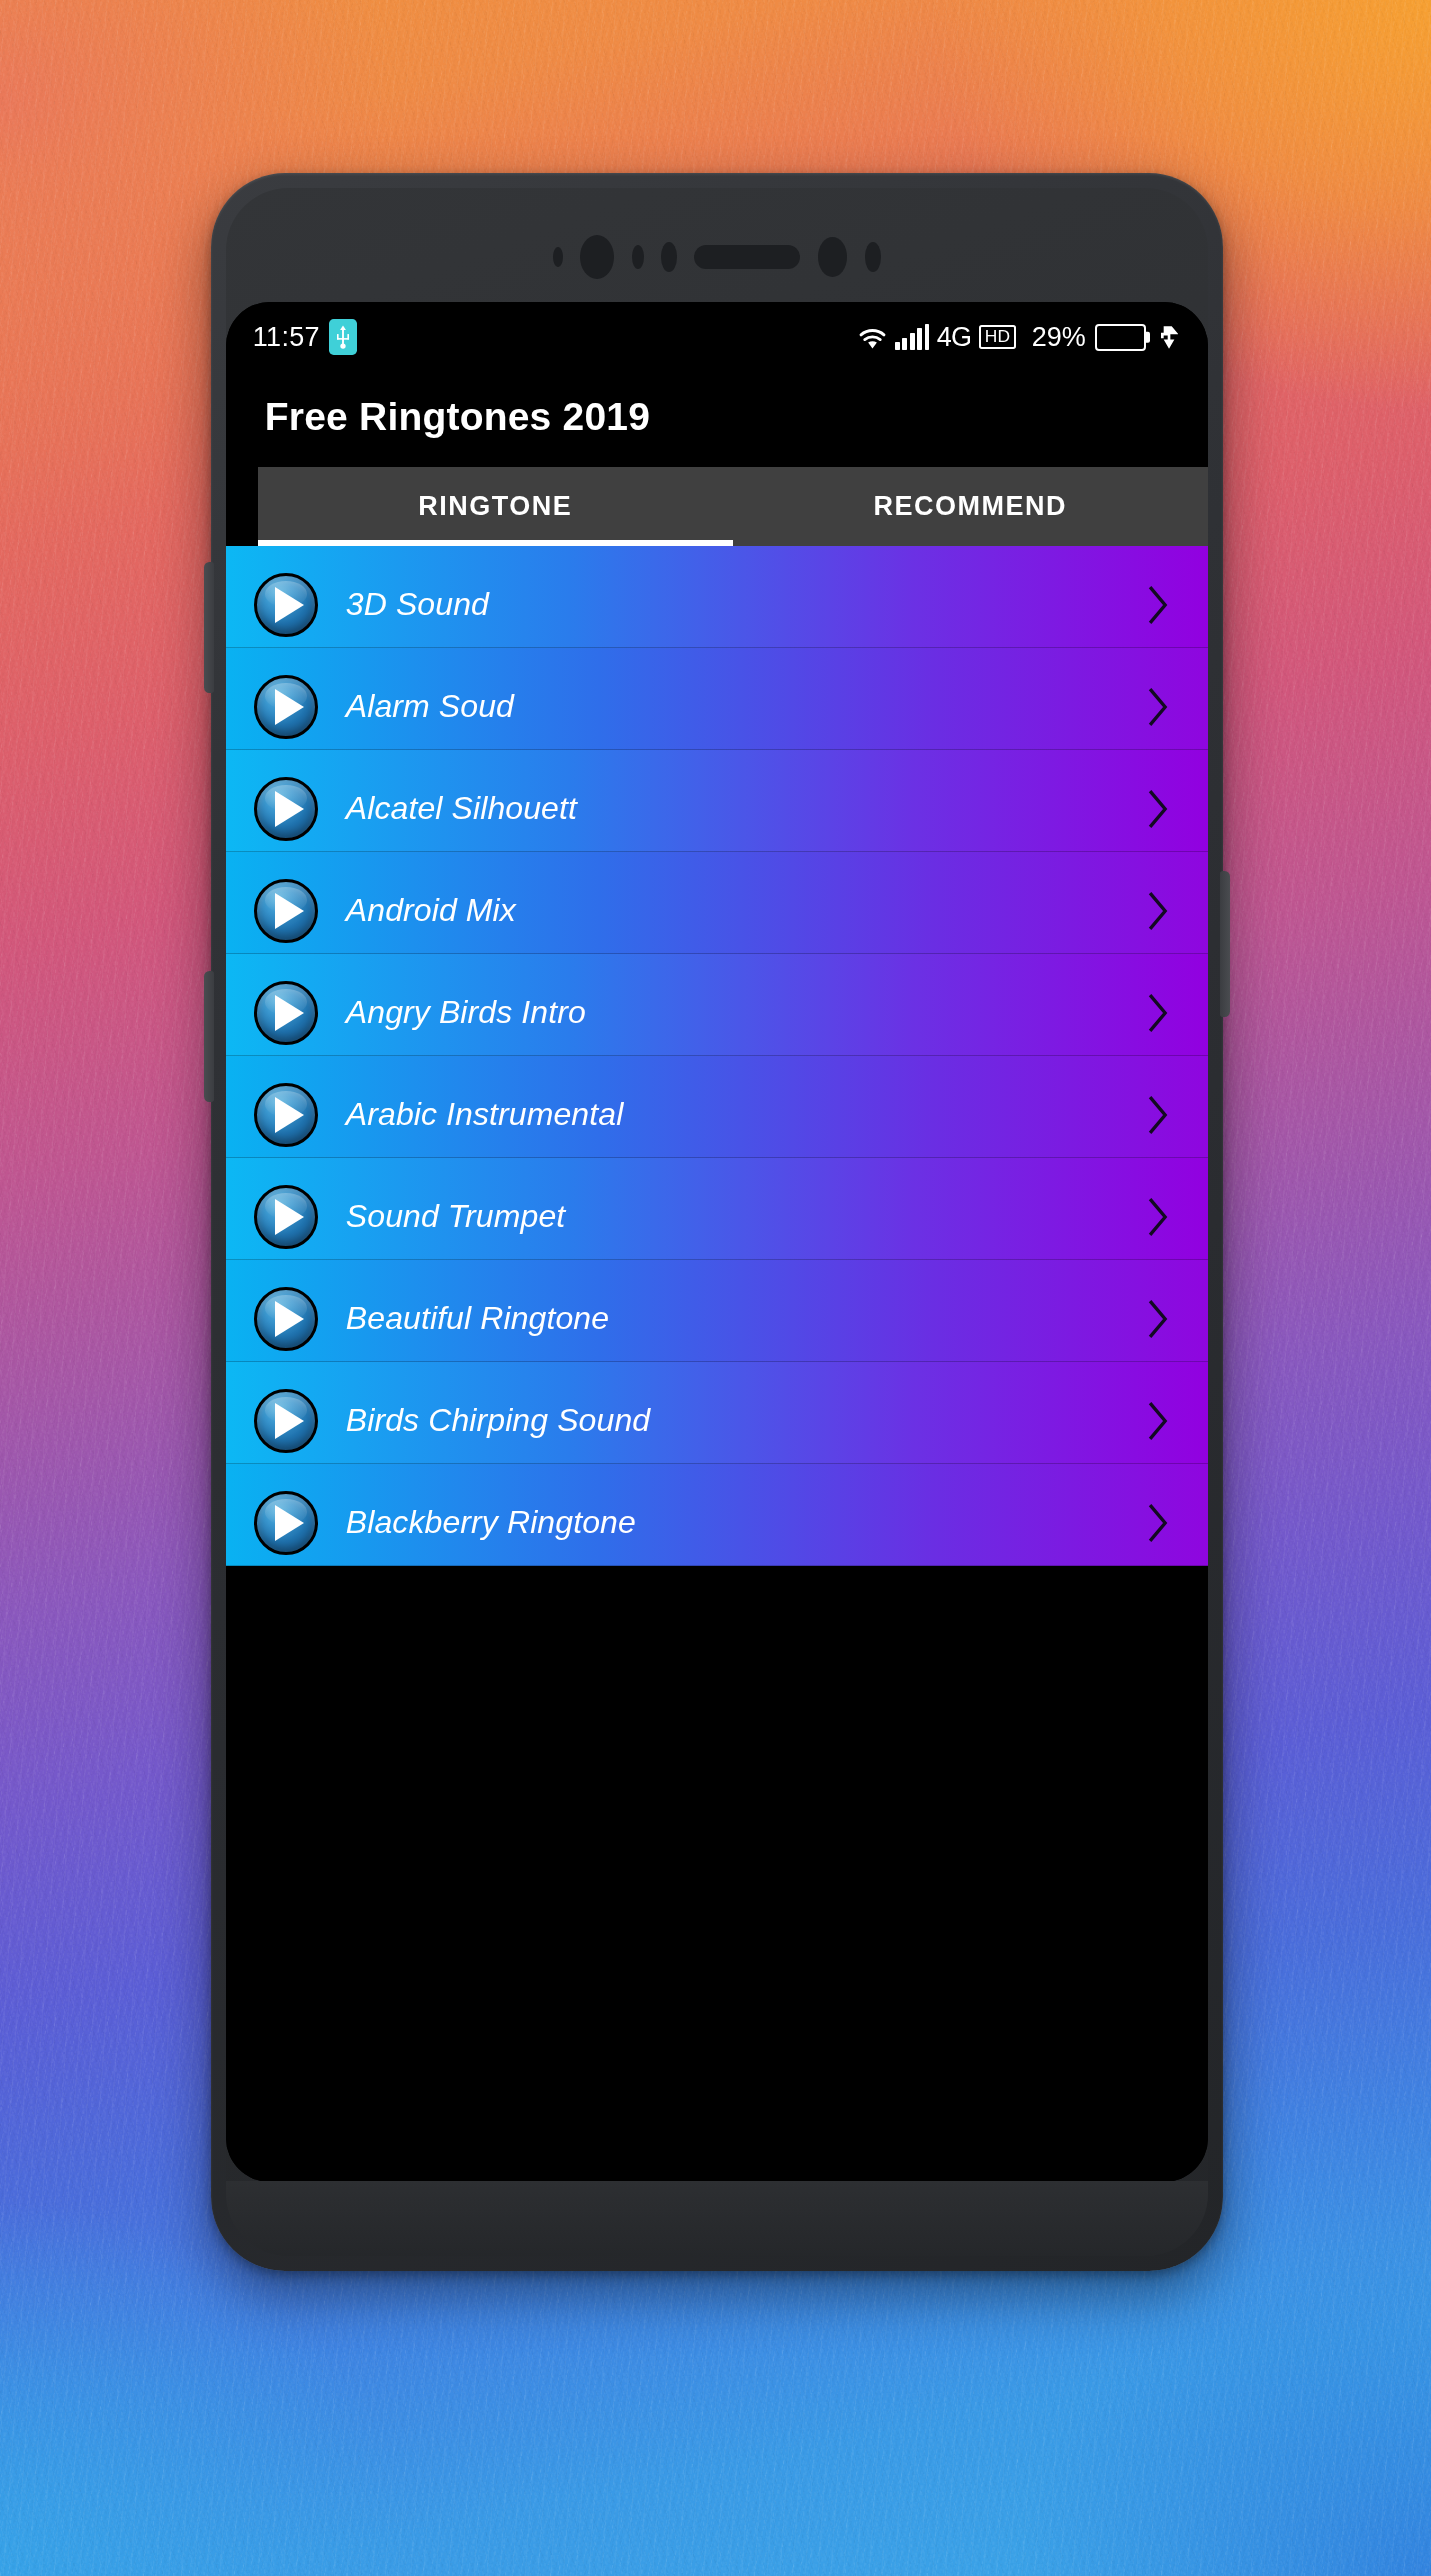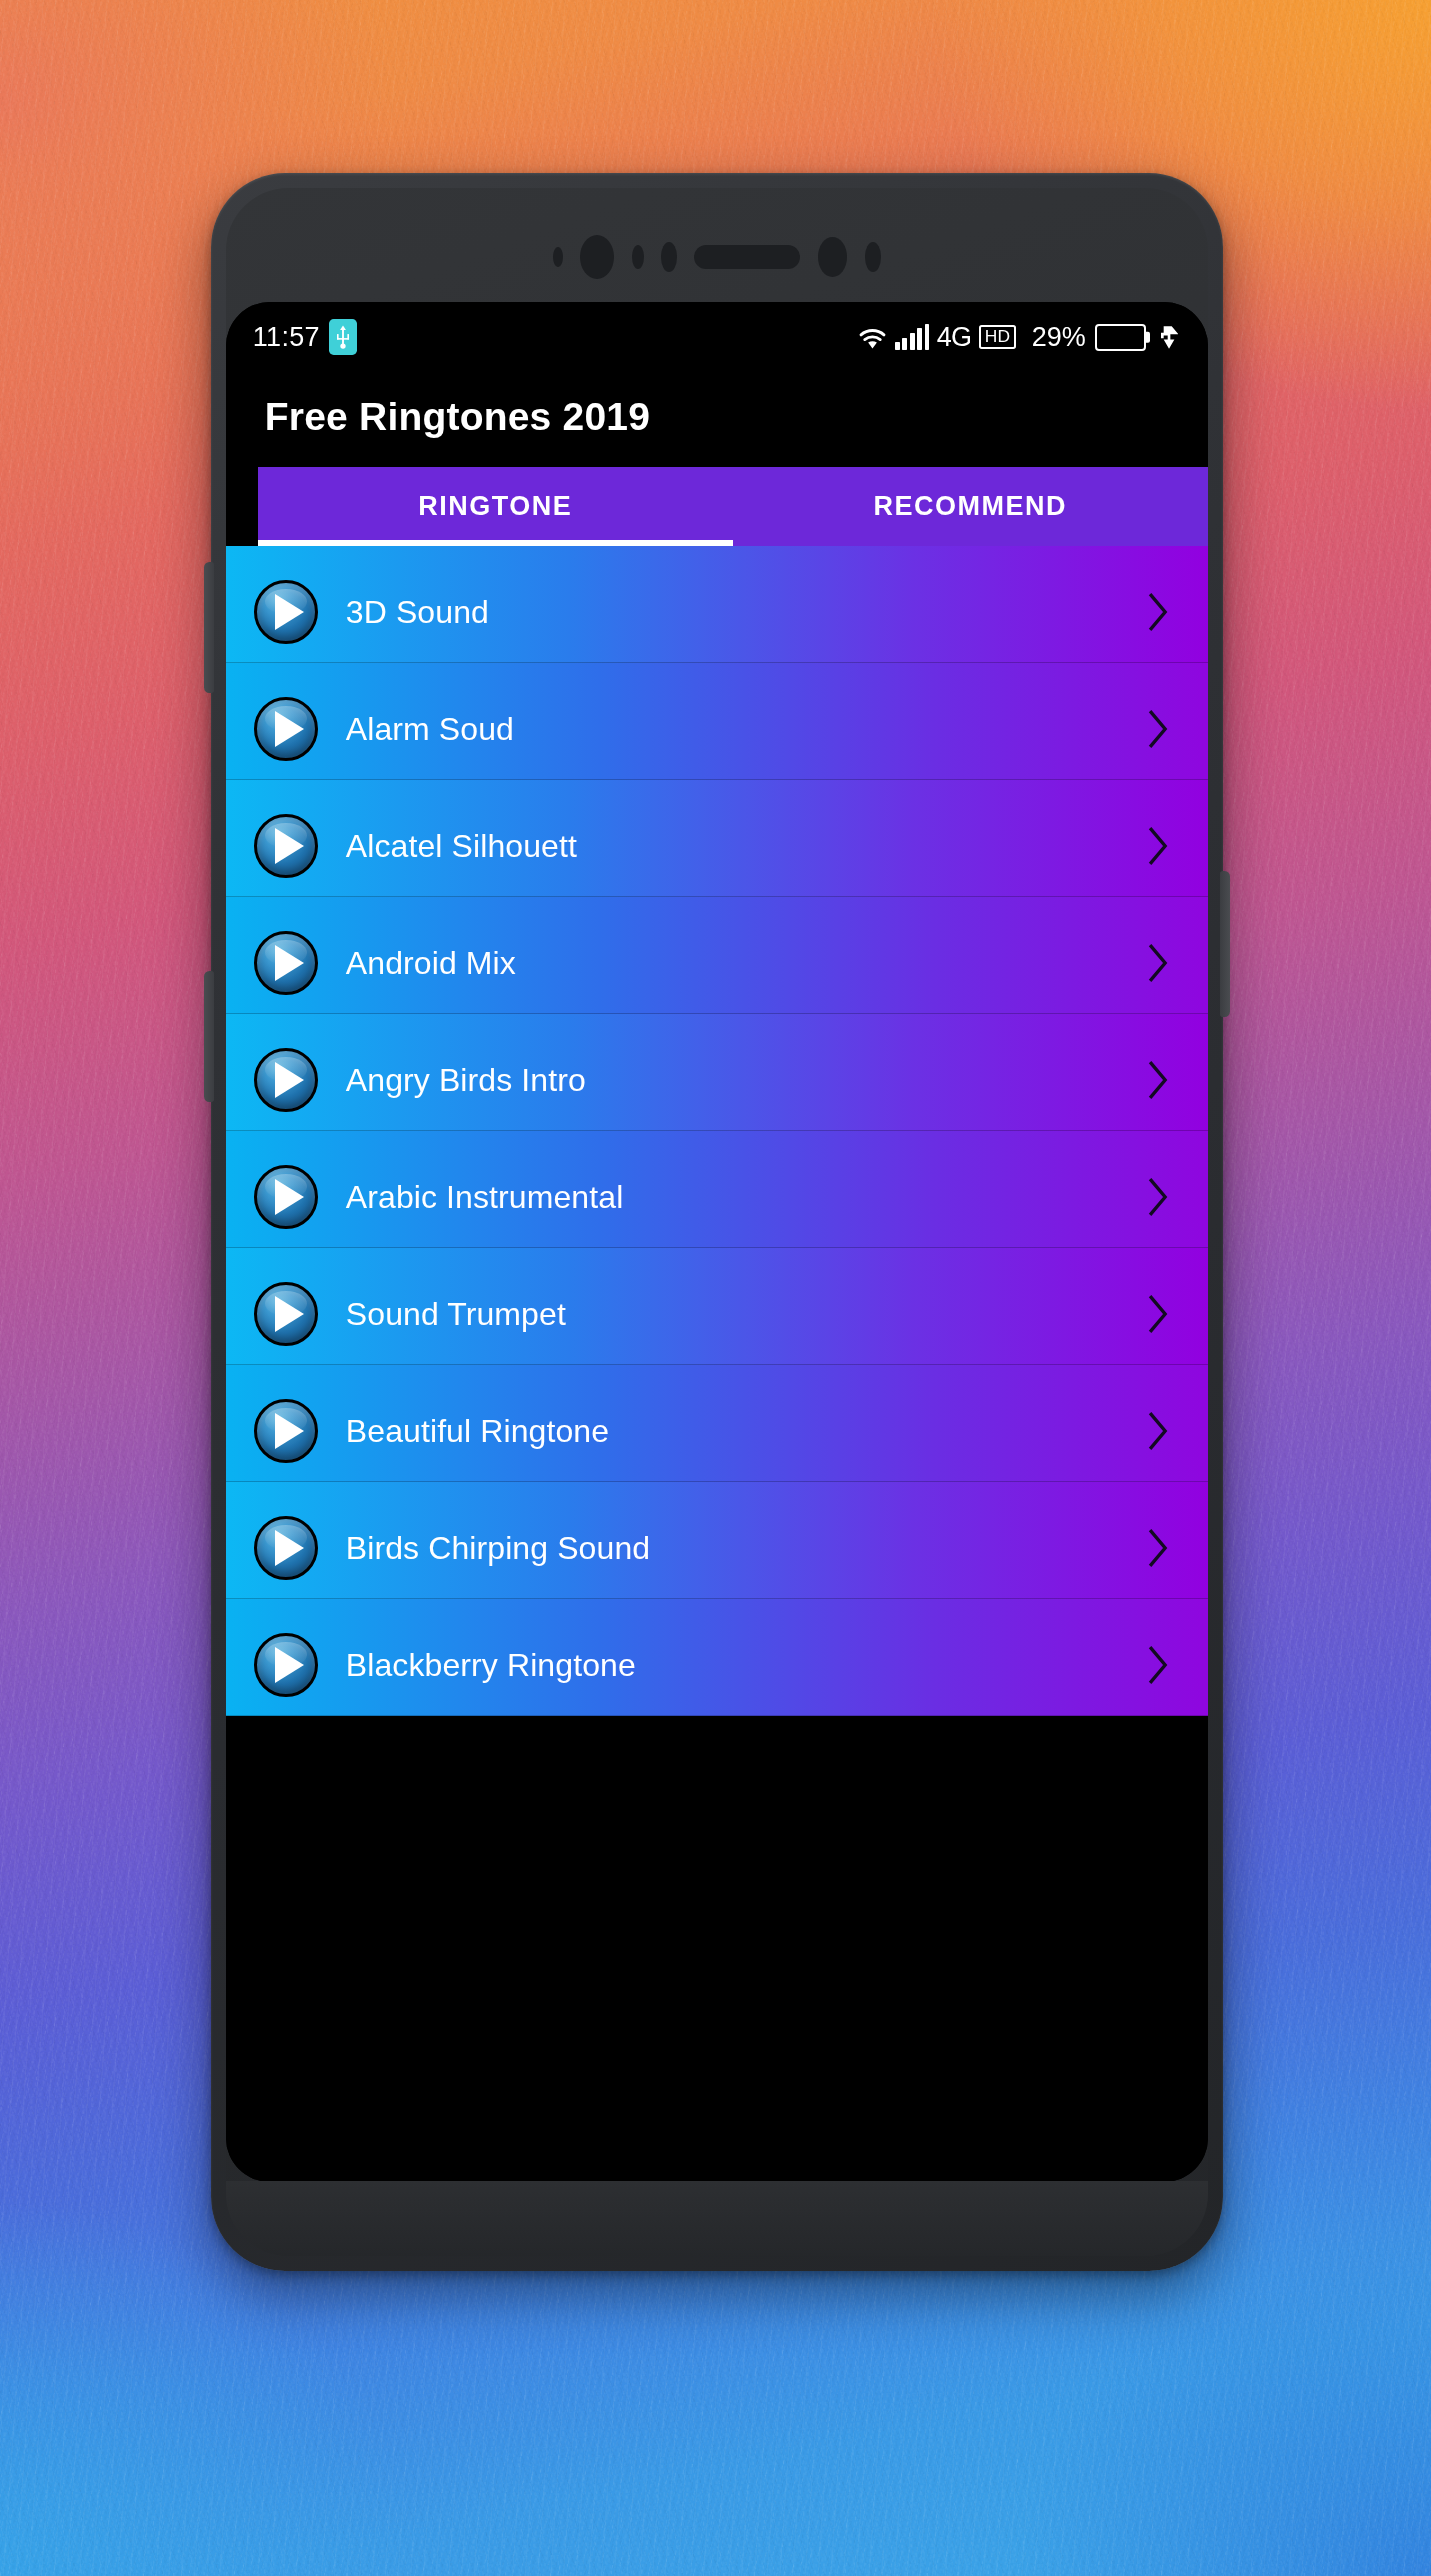--- a/index.html
+++ b/index.html
@@ -249,21 +249,21 @@
   }
   .app-title {
     color: #fff;
     font-size: 39px;
     font-weight: 700;
     letter-spacing: 0.2px;
   }
 
   
   .tabs {
-    background: #6d28d9;
+    background: #404040;
     display: flex;
     height: 79px;
     position: relative;
     margin-left: 32px;
   }
   .tab {
     flex: 1;
     display: flex;
     align-items: center;
     justify-content: center;
@@ -284,26 +284,27 @@
 
   
   .list {
     position: relative;
     background: #000;
     height: 1731px;
     overflow: hidden;
   }
   .row {
     position: relative;
-    height: 117px;
+    height: 102px;
     display: flex;
     align-items: center;
     padding: 16px 0 0 28px;
     background: linear-gradient(90deg, #06b4f2 0%, #1f86ee 33%, #5f3ce3 68%, #8c0fe0 100%);
     border-bottom: 1.3px solid rgba(0,0,0,0.22);
+    font-style: italic;
   }
   .row:nth-child(odd) {
     background: linear-gradient(90deg, #0cb8f4 0%, #2a7cec 35%, #6b31e4 70%, #9200e0 100%);
   }
   .row:nth-child(even) {
     background: linear-gradient(90deg, #09b2f2 0%, #2f6eea 38%, #6a2ee3 72%, #8f06df 100%);
   }
 
   .play-btn {
     position: relative;

